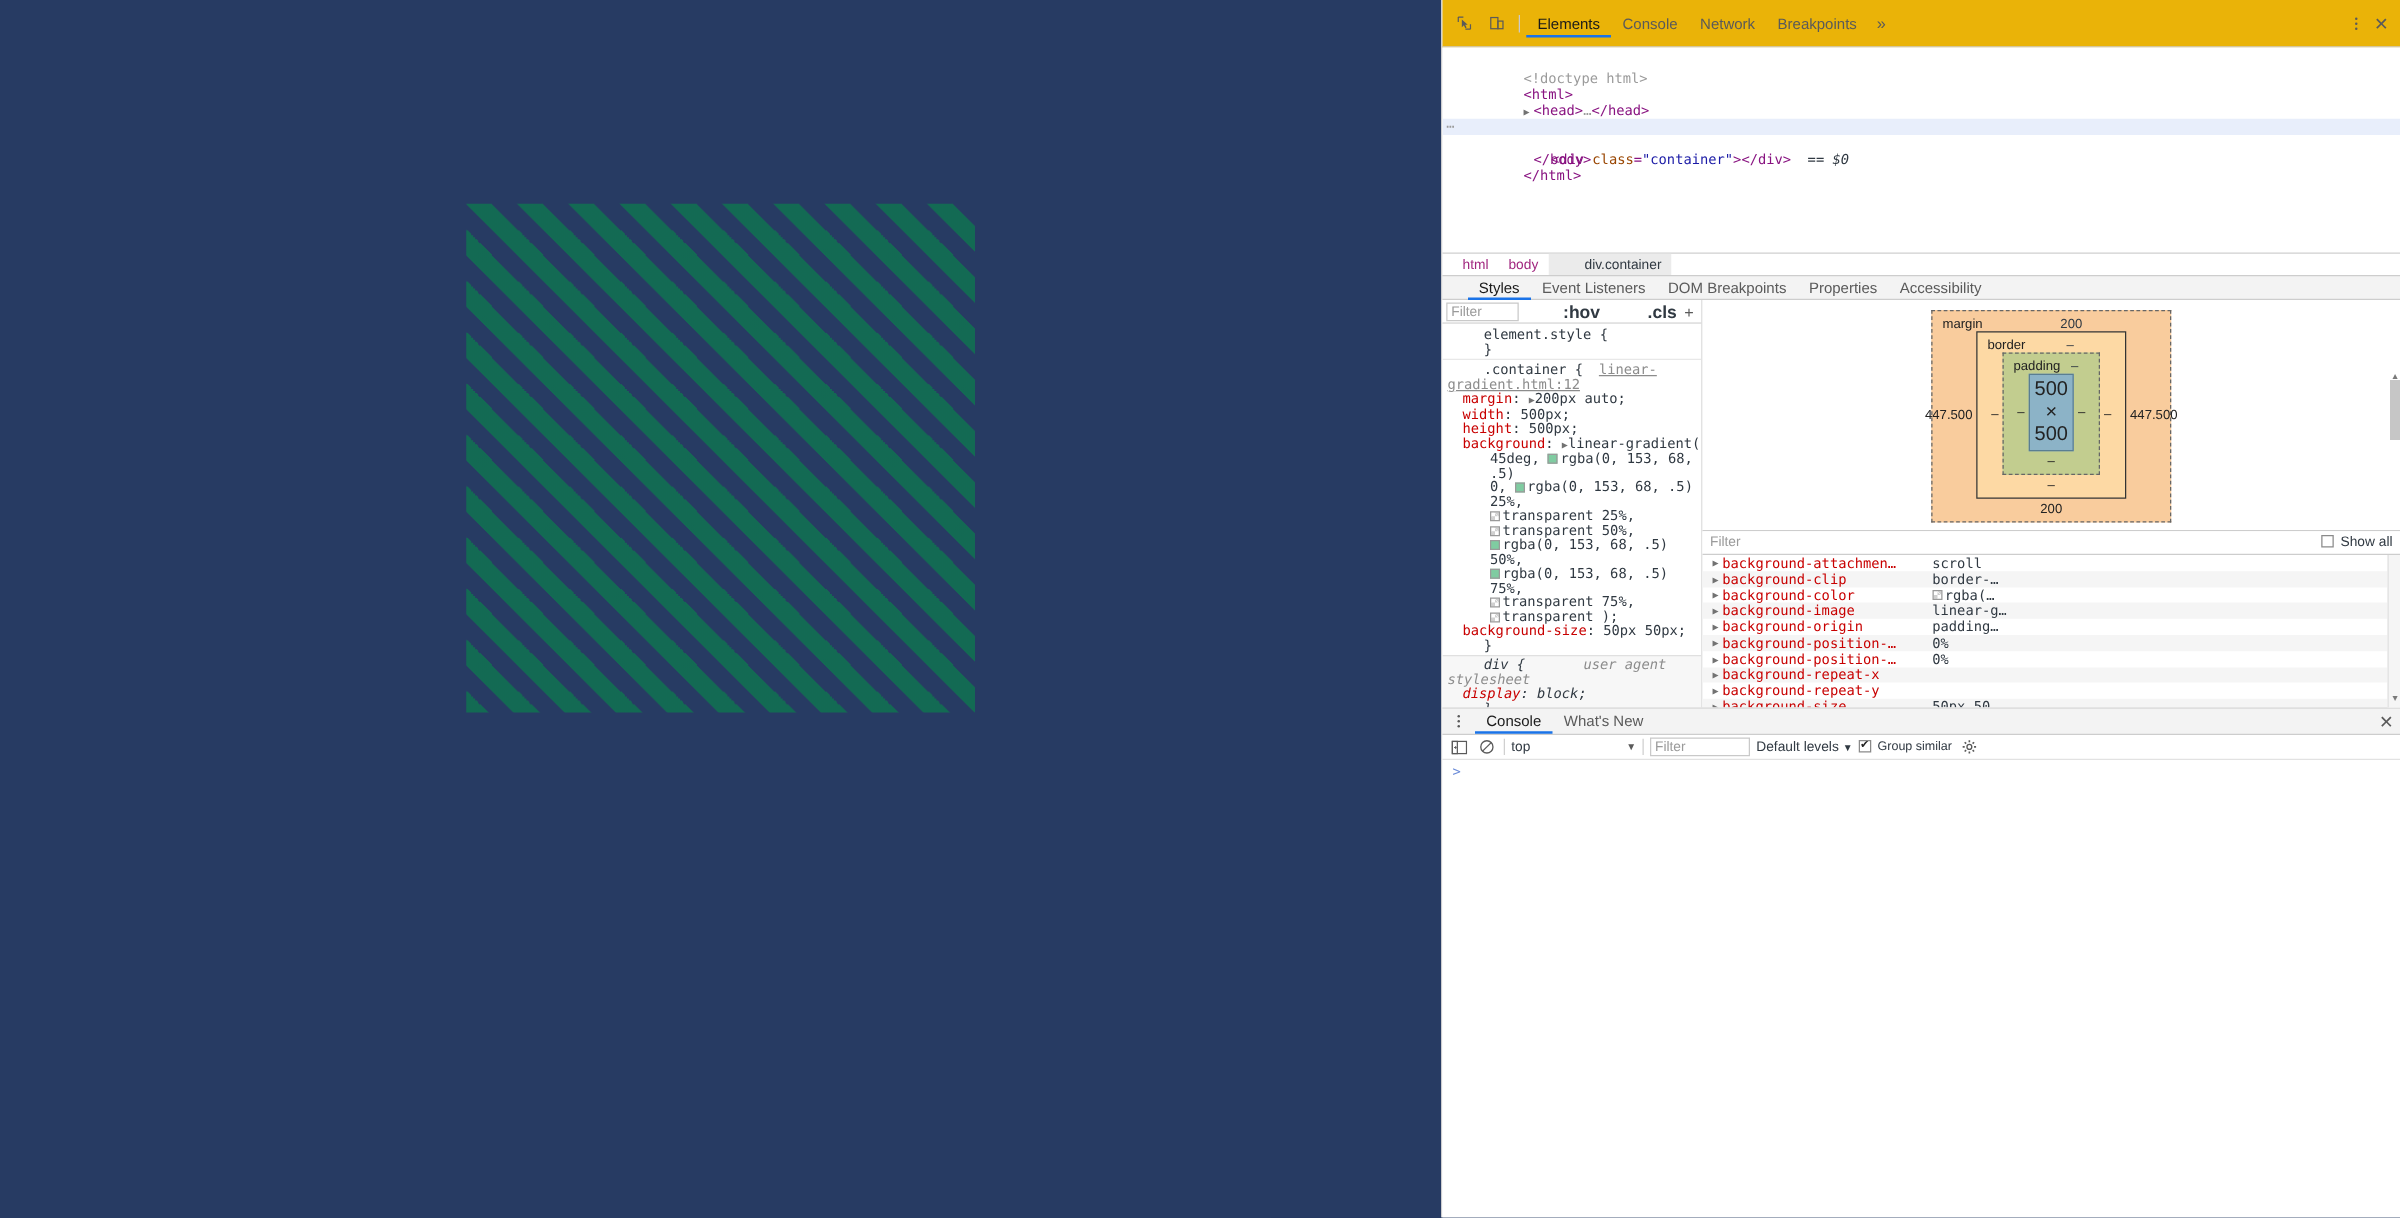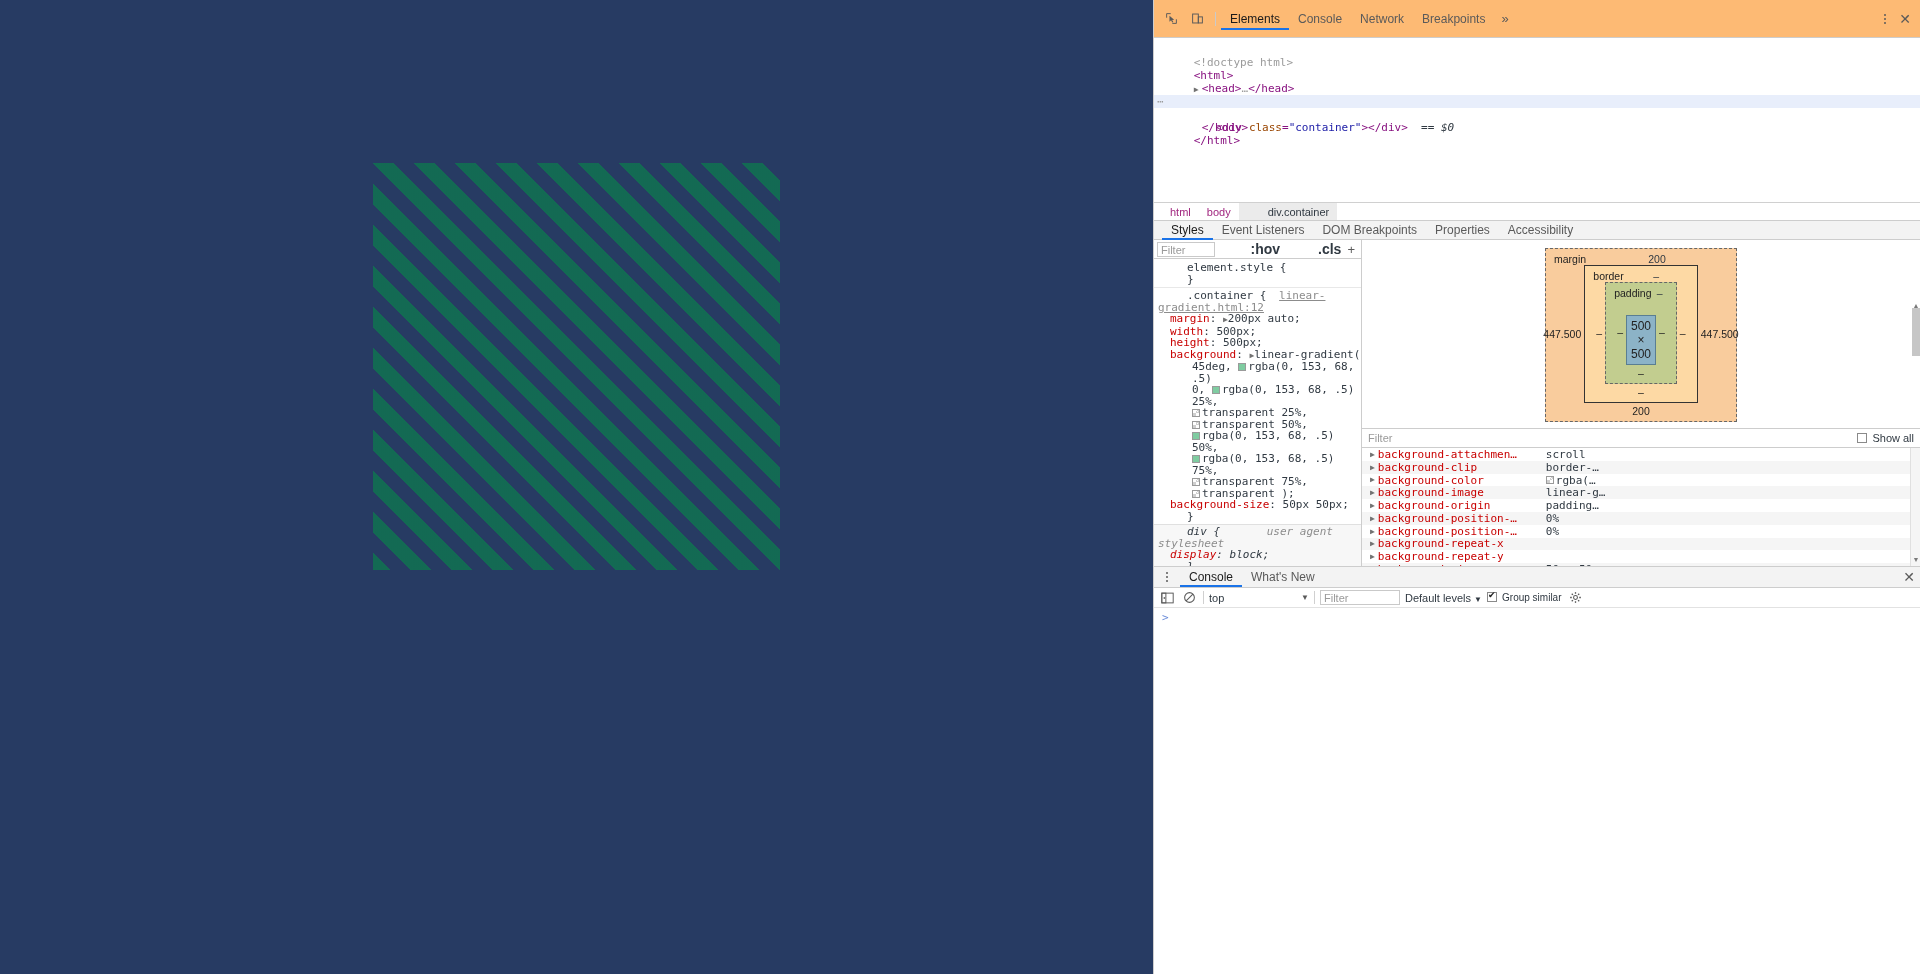--- a/index.html
+++ b/index.html
@@ -36,21 +36,21 @@
     background:#ffffff;
     border-left:1px solid #cdcdcd;
     display:flex; flex-direction:column;
     font-size:12px; color:#303942;
   }
 
   
   .dt-toolbar {
     height:38px; min-height:23px;
     display:flex; align-items:center;
-    background:#fdba74;
+    background:#eab308;
     border-bottom:1px solid #cdcdcd;
     padding:0 4px;
   }
   .tb-icon {
     width:26px; height:21px;
     display:flex; align-items:center; justify-content:center;
     cursor:pointer;
   }
   .tb-sep { width:1px; height:14px; background:#cacaca; margin:0 5px; }
   .dt-tab {
@@ -73,21 +73,21 @@
 
   
   .dom-tree {
     background:#fff; padding:5px 0 4px 0;
     font-family:"DejaVu Sans Mono", monospace; font-size:11px;
     line-height:13px;
     flex:0 0 auto;
     height:164px;
     overflow:hidden;
   }
-  .dom-line { padding:0 0 0 0; white-space:pre; position:relative; height:13px; }
+  .dom-line { padding:0 0 0 25px; white-space:pre; position:relative; height:13px; }
   .dom-line.selected { background:#e8eefb; }
   .dom-line .ellipsis {
     position:absolute; left:3px; top:0; color:#9a9a9a; letter-spacing:0px;
   }
   .tg { color:#881280; }
   .attr { color:#994500; }
   .val { color:#1a1aa6; }
   .cmt { color:#9b9b9b; }
   .dollar { color:#303942; font-style:italic; }
   .arrow { color:#727272; font-size:8px; display:inline-block; width:8px; }
@@ -98,21 +98,21 @@
     background:#fff; border-top:1px solid #d0d0d0;
     font-size:11px; padding-left:8px;
   }
   .crumb { padding:0 8px; height:18px; line-height:18px; color:#a1267f; cursor:pointer; }
   .crumb.sel { background:#ebebeb; color:#303942; }
 
   
   .sub-tabs {
     height:20px; min-height:20px; display:flex; align-items:center;
     background:#f3f3f3; border-top:1px solid #cdcdcd; border-bottom:1px solid #cdcdcd;
-    padding-left:8px;
+    padding-left:20px;
   }
   .sub-tab {
     padding:0 9px; height:19px; line-height:19px; font-size:12px;
     color:#5a5a5a; cursor:pointer; white-space:nowrap;
   }
   .sub-tab.active { color:#1a1a1a; box-shadow:inset 0 -2px 0 #1a73e8; }
 
   
   .styles-split { flex:1; display:flex; min-height:0; }
   .styles-left {
@@ -170,21 +170,21 @@
     font-family:"Liberation Sans", sans-serif;
   }
   .bm-margin {
     background:#f9cc9d; border:1px dashed #666; padding:4px 8px 4px 8px;
     position:relative; width:192px;
   }
   .bm-border { background:#fdd9a4; border:1px solid #333; padding:4px 8px; }
   .bm-padding { background:#c2cd8f; border:1px dashed #666; padding:4px 8px; }
   .bm-content {
     background:#8cb3c7; border:1px solid #5a7e92;
-    text-align:center; padding:3px 4px; font-size:12px; color:#222;margin-top:16px;
+    text-align:center; padding:3px 4px; font-size:16px; color:#222;
   }
   .bm-label { font-size:10.5px; color:#222; }
   .bm-top { display:flex; justify-content:flex-start; align-items:center; }
   .bm-top .bm-val { flex:1; text-align:center; font-size:10.5px; }
   .bm-mid { display:flex; align-items:center; justify-content:center; }
   .bm-side { font-size:10.5px; padding:0 3px; color:#222; white-space:nowrap; }
   .bm-bottom { text-align:center; font-size:10.5px; color:#222; padding-top:2px; }
 
   
   .comp-filter {

